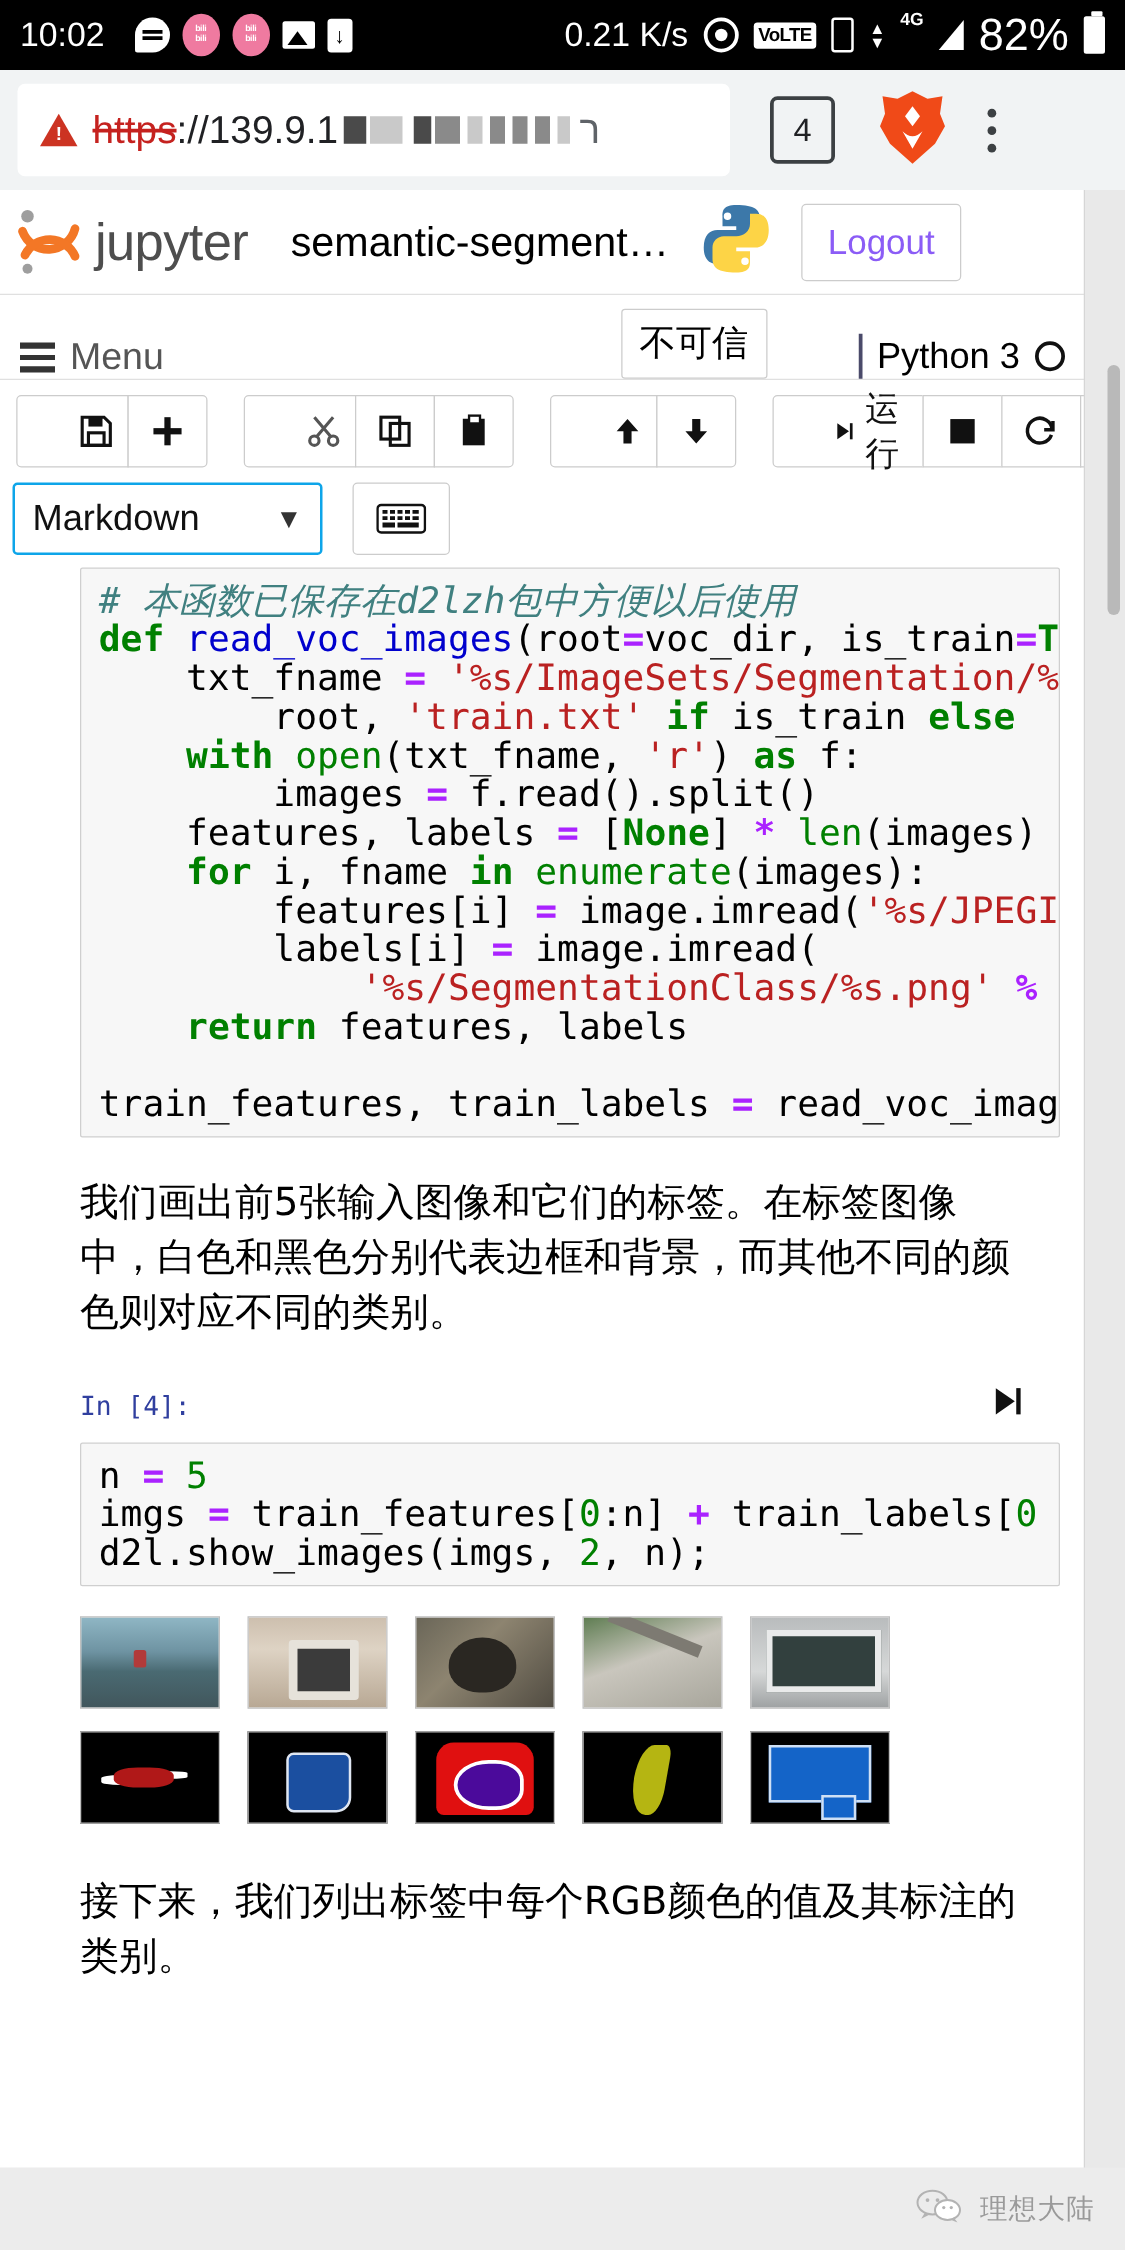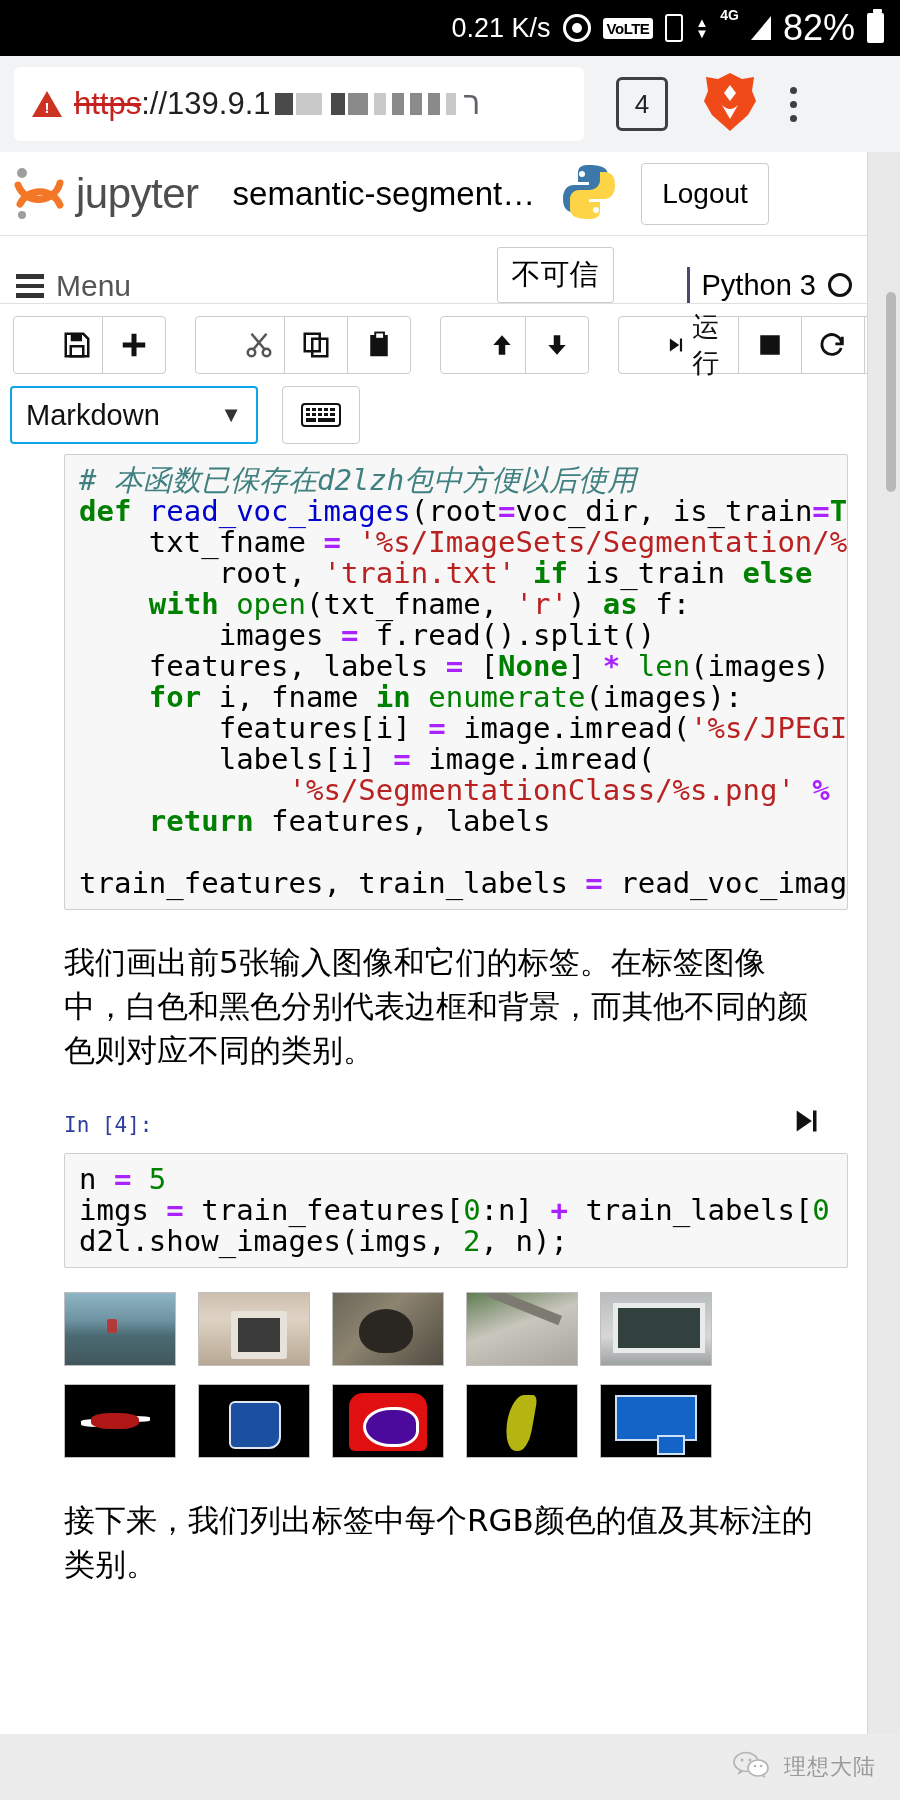--- a/index.html
+++ b/index.html
@@ -110,21 +110,21 @@
     height: 84px; display: flex; align-items: center; padding: 0 12px;
     border-bottom: 1px solid #e0e0e0; background: #fff; width: 868px;
   }
   .jp-logo { display:flex; align-items:center; flex: 0 0 auto; }
   .jp-logo svg { display:block; }
   .jp-word { font-size: 42px; color: #4e4e4e; font-weight: 300; letter-spacing: -0.5px; margin-left: 6px; }
   .nb-title { font-size: 33px; color: #000; margin-left: 34px; flex: 0 0 auto; }
   .py-logo { margin-left: 26px; flex: 0 0 auto; }
   .logout-btn {
     margin-left: 24px; border: 1px solid #ccc; border-radius: 4px; background: #fff;
-    font-size: 28px; color: #000000; padding: 14px 20px; flex: 0 0 auto; white-space: nowrap;
+    font-size: 28px; color: #8b5cf6; padding: 14px 20px; flex: 0 0 auto; white-space: nowrap;
   }
 
   .jp-menubar {
     height: 68px; display: flex; align-items: flex-end; padding: 0 16px;
     border-bottom: 1px solid #e0e0e0; background: #fff; width: 868px; gap: 47px;
   }
   .menu-btn { display: flex; align-items: center; gap: 12px; font-size: 30px; color: #555; }
   .hamburger { display: flex; flex-direction: column; gap: 5px; }
   .hamburger i { display:block; width: 28px; height: 4.5px; background: #333; }
   .trust-badge {
@@ -225,20 +225,28 @@
     background: #ececec; display: flex; align-items: center; justify-content: flex-end;
     padding-right: 24px; gap: 12px;
   }
   .wechat-name { font-size: 22px; color: #9a9a9a; letter-spacing: 1px; }
   .white-page-edge { position:absolute; right: 32px; top: 0; width: 1px; height: 100%; background:#d6d6d6; }
 </style>
 </head>
 <body>
 
 <div class="statusbar">
+  <div class="sb-left">
+    <span class="sb-clock">10:02</span>
+    <span class="ic ic-msg"></span>
+    <span class="ic-bili">bili<br>bili</span>
+    <span class="ic-bili">bili<br>bili</span>
+    <span class="ic-gallery"></span>
+    <span class="ic-dl"></span>
+  </div>
   <div class="sb-right">
     <span class="sb-speed">0.21 K/s</span>
     <span class="ic-gps"></span>
     <span class="ic-volte">VoLTE</span>
     <span class="ic-vib"></span>
     <span class="ic-updown">
         <span>▲</span>
         <span>▼</span>
       </span>
     <span class="ic-4g">4G</span>

